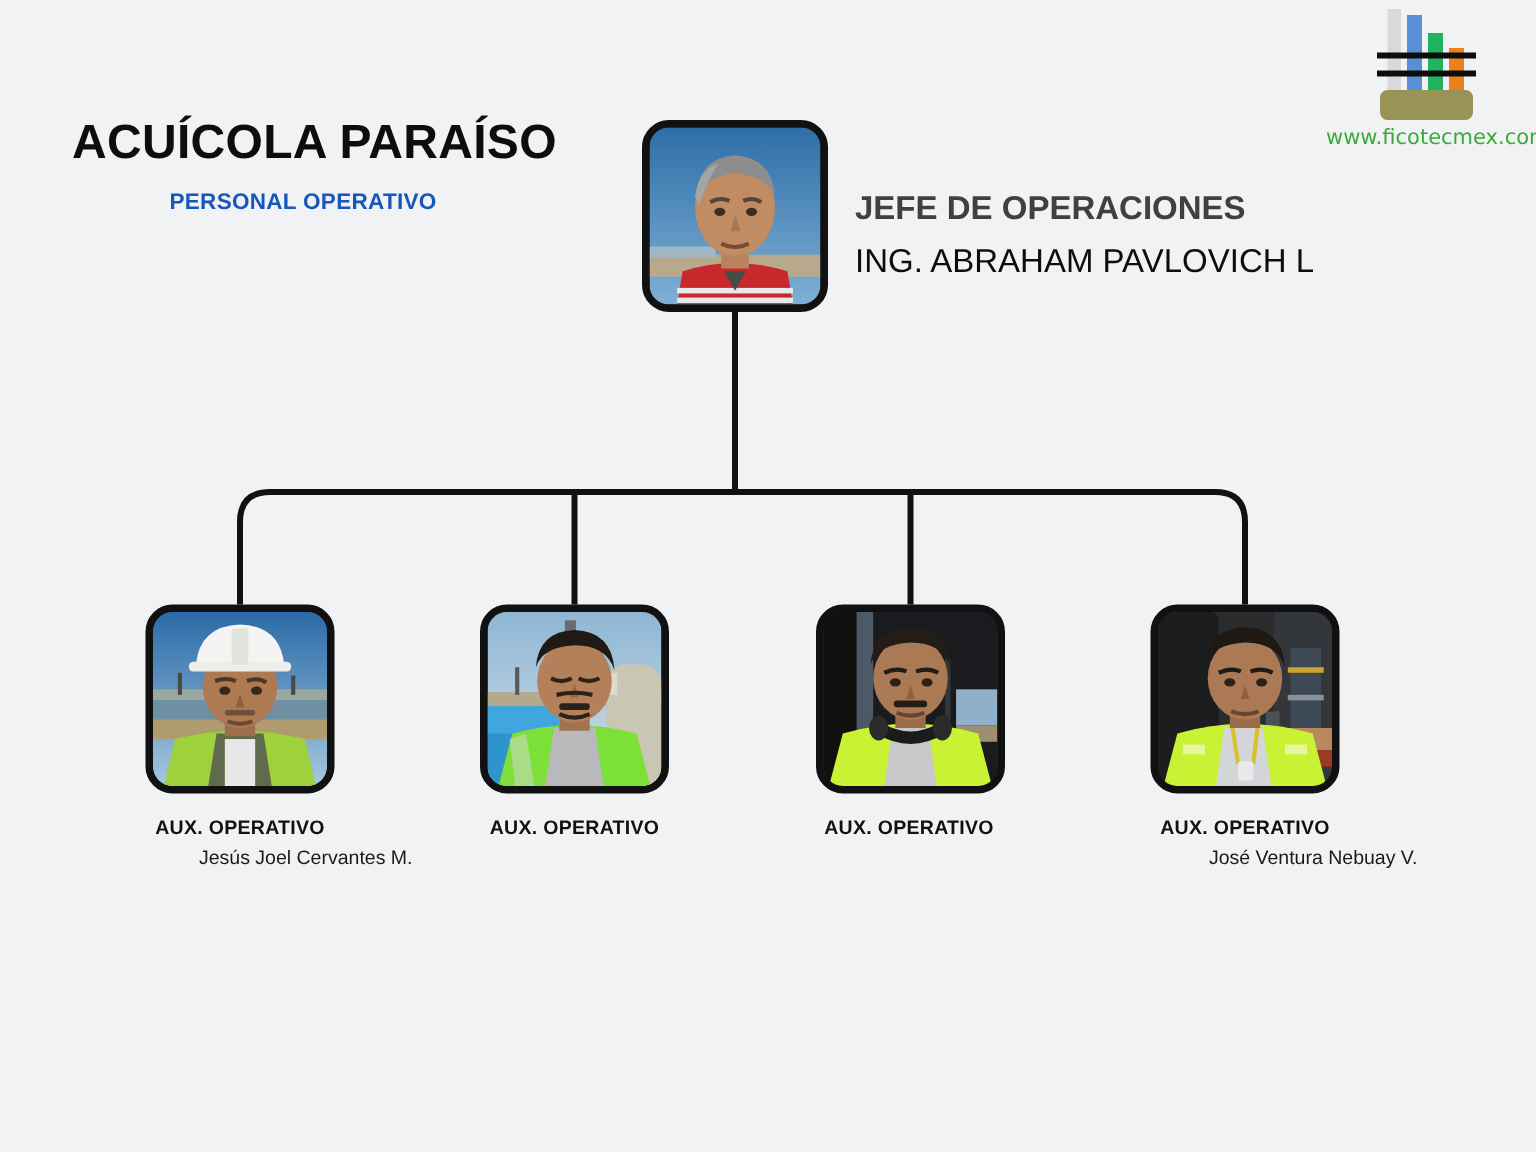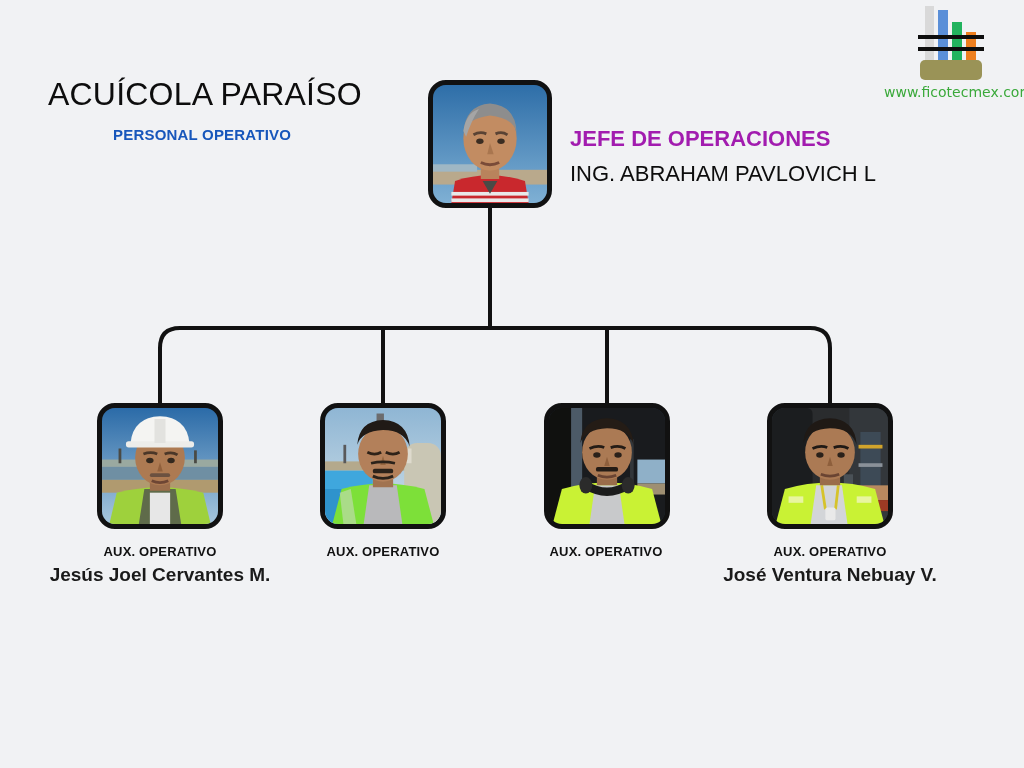--- a/index.html
+++ b/index.html
@@ -10,33 +10,33 @@
     font-family:"Liberation Sans", sans-serif;
     overflow:hidden;
     position:relative;
   }
 
   #canvas { position:absolute; inset:0; }
 
   
   #org-title {
     position:absolute; left:48px; top:76px;
-    font-size:32px; font-weight:normal; color:#0d0d0d;
+    font-size:32px; font-weight:bold; color:#0d0d0d;
     letter-spacing:.2px;
   }
   #org-subtitle {
     position:absolute; left:113px; top:126px;
     font-size:15px; font-weight:bold; color:#1756bb;
     letter-spacing:.2px;
   }
 
   
   #manager-role {
     position:absolute; left:570px; top:126px;
-    font-size:22px; font-weight:bold; color:#a21caf;
+    font-size:22px; font-weight:bold; color:#404040;
   }
   #manager-name {
     position:absolute; left:570px; top:161px;
     font-size:22px; font-weight:normal; color:#0d0d0d;
   }
 
   
   #logo { position:absolute; left:884px; top:2px; width:140px; height:104px; }
   #logo-mark { position:absolute; left:0; top:0; width:140px; height:80px; }
   #logo-url {
@@ -66,22 +66,22 @@
 
   .photo-canvas { width:100%; height:100%; display:block; }
 
   
   .aux-label { position:absolute; width:230px; text-align:center; }
   .aux-label-role {
     font-size:13px; font-weight:bold; color:#111111;
     letter-spacing:.2px; white-space:nowrap;
   }
   .aux-label-name {
-    font-size:19px; font-weight:bold; color:#1a1a1a;
-    margin-top:5px; white-space:nowrap;
+    font-size:13px; font-weight:normal; color:#1a1a1a;
+    margin-top:5px; white-space:nowrap;text-align:right;
   }
   #aux-label-0 { left:45px;  top:544px; }
   #aux-label-1 { left:268px; top:544px; }
   #aux-label-2 { left:491px; top:544px; }
   #aux-label-3 { left:715px; top:544px; }
 </style>
 </head>
 <body>
 
 <div id="canvas">

